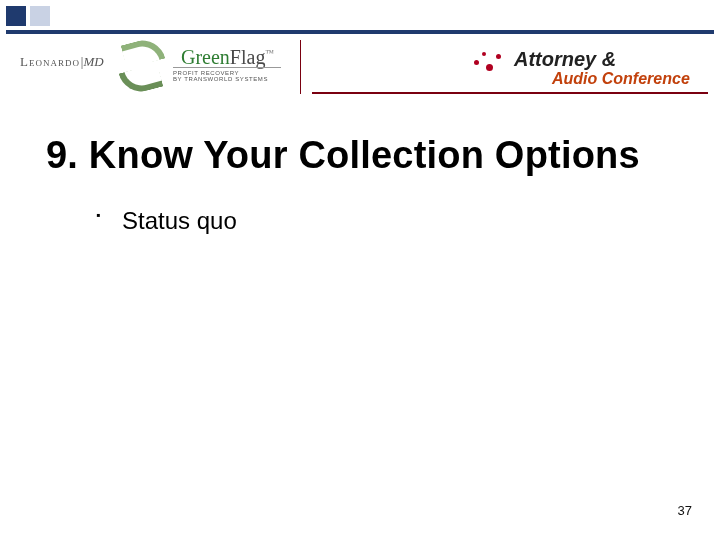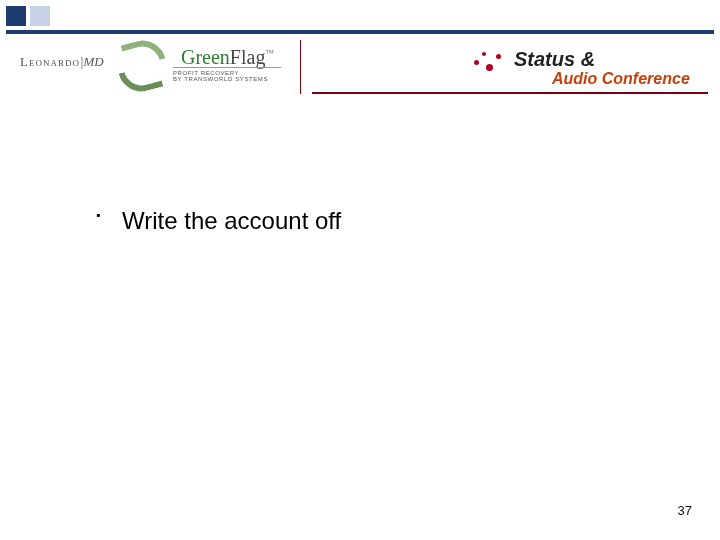--- a/index.html
+++ b/index.html
@@ -84,27 +84,28 @@
     <div class="header-divider"></div>
 
     <div class="webcast">
       <div class="wc-dots">
         <span class="wc-d1"></span>
           <span class="wc-d2"></span>
           <span class="wc-d3"></span>
           <span class="wc-d4"></span>
       </div>
       <div class="wc-line1">
-        <span>Status</span>
+        <span>Attorney</span>
         <span class="wc-amp">&amp;</span>
       </div>
       <div class="wc-line2">Audio Conference</div>
     </div>
     <div class="wc-underline"></div>
   </div>
 
+  <h1 class="title">9. Know Your Collection Options</h1>
 
   <ul class="bullets">
-    <li><span>Write the account off</span></li>
+    <li><span>Status quo</span></li>
   </ul>
 
   <div class="pagenum">37</div>
 </div>
 
 </body></html>

